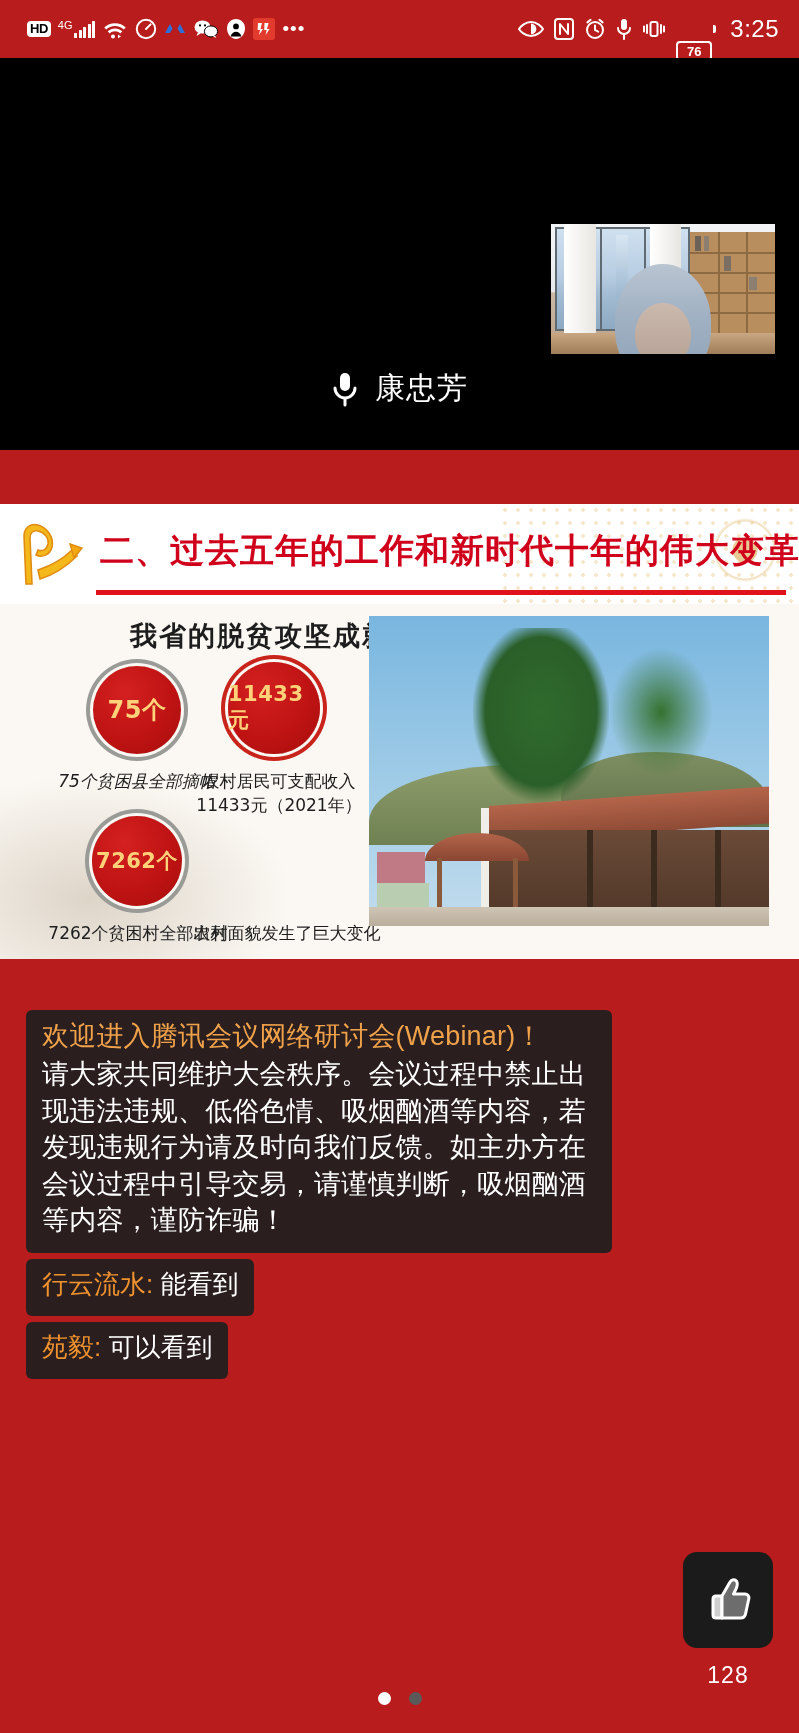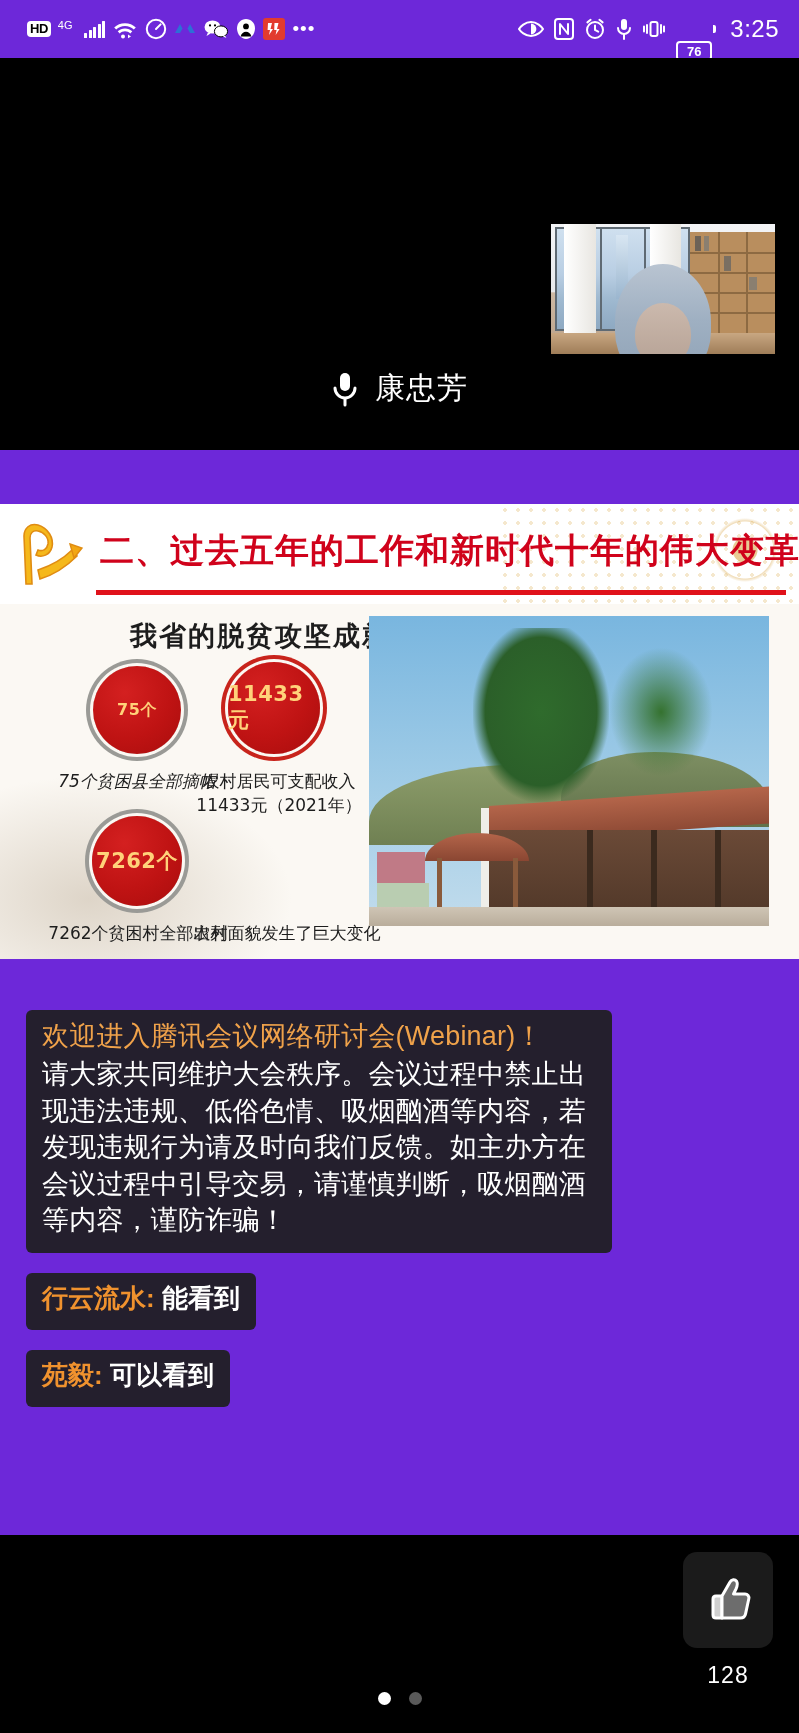--- a/index.html
+++ b/index.html
@@ -3,34 +3,34 @@
 <meta charset="utf-8">
 <style>
   * { box-sizing: border-box; margin: 0; padding: 0; }
   html, body {
     width: 799px;
     height: 1733px;
     background: #000;
     font-family: "Liberation Sans", "DejaVu Sans", sans-serif;
     overflow: hidden;
   }
-  .screen { position: relative; width: 799px; height: 1535px; background: #6d28d9; }
+  .screen { position: relative; width: 799px; height: 1733px; background: #b91c1c; }
 
   
   .statusbar {
     position: absolute; top: 0; left: 0; width: 799px; height: 58px;
     display: flex; align-items: center; color: #fff;
   }
   .sb-left { display: flex; align-items: center; gap: 7px; margin-left: 27px; }
   .sb-right { display: flex; align-items: center; gap: 10px; margin-left: auto; margin-right: 20px; }
   .hd-badge {
     background: #fff; color: #000; font-size: 13px; font-weight: bold;
     border-radius: 4px; padding: 1px 3px; line-height: 14px; letter-spacing: -0.5px;
   }
-  .net-group { display: flex; align-items: flex-end; gap: 11px; }
+  .net-group { display: flex; align-items: flex-end; gap: 1px; }
   .net-g { font-size: 11px; line-height: 9px; align-self: flex-start; margin-right: 1px; }
   .bars { display: flex; align-items: flex-end; gap: 1.5px; height: 17px; }
   .bars i { width: 3px; background: #fff; border-radius: 0.5px; display: block; }
   .bars i:nth-child(1) { height: 5px; }
   .bars i:nth-child(2) { height: 8px; }
   .bars i:nth-child(3) { height: 11px; }
   .bars i:nth-child(4) { height: 14px; }
   .bars i:nth-child(5) { height: 17px; }
   .ic { display: inline-flex; align-items: center; justify-content: center; }
   .ic svg { display: block; }
@@ -187,21 +187,21 @@
   .chat { position: absolute; left: 0; top: 1010px; width: 799px; }
   .bubble-msg {
     display: inline-block; background: rgba(30,30,30,0.92); border-radius: 6px;
     padding: 8px 16px 14px 16px; color: #fff;
   }
   .announce {
     margin-left: 26px; max-width: 586px;
     font-size: 27px; line-height: 1.35; letter-spacing: 0.2px;
   }
   .announce .hl { color: #f0a24a; display: block; margin-bottom: 2px; }
-  .msg { margin-left: 26px; margin-top: 20px; font-size: 26px; font-weight: bold; }
+  .msg { margin-left: 26px; margin-top: 6px; font-size: 26px; }
   .msg .sender { color: #f0922e; }
   .msg .body { color: #fff; }
 
   
   .like-wrap { position: absolute; right: 26px; top: 1552px; width: 90px; text-align: center; }
   .like-btn {
     width: 90px; height: 96px; background: #1b1b1b; border-radius: 14px;
     display: flex; align-items: center; justify-content: center;
   }
   .like-count { color: #fff; font-size: 23px; margin-top: 14px; letter-spacing: 1px; }
@@ -374,21 +374,21 @@
       <div class="slide-title">二、过去五年的工作和新时代十年的伟大变革</div>
       <div class="title-rule"></div>
     </div>
 
     <div class="slide-body">
       <div class="slide-watermark"></div>
 
       <div class="subheading">我省的脱贫攻坚成就</div>
 
       <div class="stat" style="left:93px; top:62px;">
-        <div class="bubble ring-gray" style="width:88px;height:88px;font-size:16px;">75个</div>
+        <div class="bubble ring-gray" style="width:88px;height:88px;font-size:24px;">75个</div>
       </div>
       <div class="cap" style="left:40px; top:166px; width:194px; font-size:17px;font-style:italic;">75个贫困县全部摘帽</div>
 
       <div class="stat" style="left:228px; top:58px;">
         <div class="bubble ring-red" style="width:92px;height:92px;font-size:21px;">11433元</div>
       </div>
       <div class="cap" style="left:182px; top:166px; width:194px;">农村居民可支配收入</div>
       <div class="cap" style="left:182px; top:190px; width:194px;">11433元（2021年）</div>
 
       <div class="stat" style="left:92px; top:212px;">

